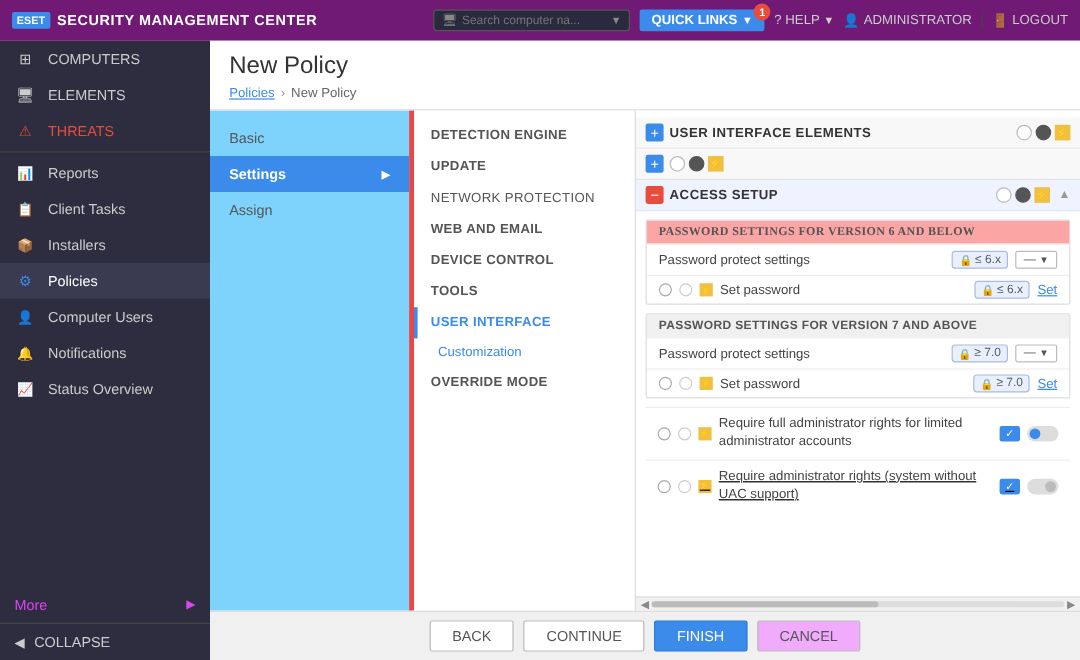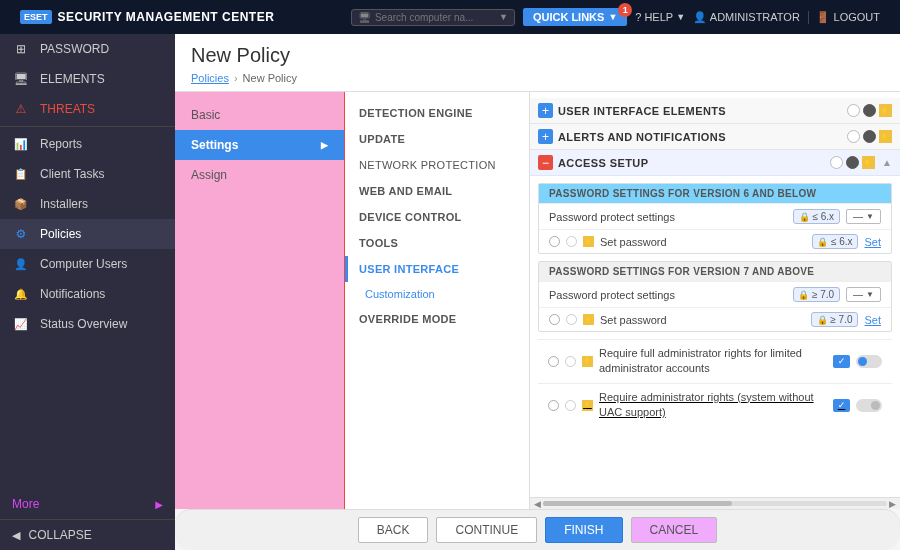--- a/index.html
+++ b/index.html
@@ -1,21 +1,21 @@
 <!DOCTYPE html>
 <html><head>
   <meta charset="utf-8">
   <style>
     * { box-sizing: border-box; margin: 0; padding: 0; }
     body { font-family: 'Segoe UI', Arial, sans-serif; font-size: 12px; background: #f0f0f0; width: 900px; height: 550px; overflow: hidden; }
   </style>
 </head>
 <body>
 
-<div style="background:#0f172a; height:34px; display:flex; align-items:center; padding:0 20px; gap:8px;">
+<div style="background:#701a75; height:34px; display:flex; align-items:center; padding:0 10px; gap:8px;">
   <div style="display:flex; align-items:center; gap:6px;">
     <span style="background:#3b8beb; color:white; font-weight:bold; font-size:9px; padding:2px 4px; border-radius:2px;">ESET</span>
     <span style="color:white; font-size:12px; font-weight:600; letter-spacing:0.5px;">SECURITY MANAGEMENT CENTER</span>
   </div>
   <div style="margin-left:auto; display:flex; align-items:center; gap:6px;">
     <div style="background:#2a2a3e; border:1px solid #555; border-radius:3px; display:flex; align-items:center; padding:2px 6px; gap:4px;">
       <span style="color:#888; font-size:10px;">🖥</span>
       <input style="background: transparent; border: none; outline: none; color: rgb(204, 204, 204); font-size: 10px; width: 120px;" placeholder="Search computer na...">
       <span style="color:#888; font-size:9px;">▼</span>
     </div>
@@ -38,21 +38,21 @@
     <span>🚪</span>
     <span>LOGOUT</span>
   </div>
 </div>
 
 <div style="display:flex; height:516px;">
 
   <div style="background:#2d2d3f; width:175px; min-width:175px; display:flex; flex-direction:column;">
     <div style="display:flex; align-items:center; gap:10px; padding:8px 12px; color:#ccc; cursor:pointer; font-size:12px;">
       <span style="width:18px; text-align:center;">⊞</span>
-      <span>PASSWORD</span>
+      <span>COMPUTERS</span>
     </div>
     <div style="display:flex; align-items:center; gap:10px; padding:8px 12px; color:#ccc; cursor:pointer; font-size:12px;">
       <span style="width:18px; text-align:center; font-size:12px;">🖥</span>
       <span>ELEMENTS</span>
     </div>
     <div style="display:flex; align-items:center; gap:10px; padding:8px 12px; color:#e74c3c; cursor:pointer; font-size:12px;">
       <span style="width:18px; text-align:center;">⚠</span>
       <span>THREATS</span>
     </div>
     <div style="height:1px; background:#444; margin:2px 0;"></div>
@@ -100,21 +100,21 @@
       <div style="font-size:20px; font-weight:300; color:#333; margin-bottom:5px;">New Policy</div>
       <div style="display:flex; align-items:center; gap:5px; font-size:11px; padding-bottom:7px;">
         <span style="color:#3b8beb; cursor:pointer; text-decoration:underline;">Policies</span>
         <span style="color:#999;">›</span>
         <span style="color:#666;">New Policy</span>
       </div>
     </div>
 
     <div style="display:flex; flex:1; overflow:hidden;">
 
-      <div style="width:170px; min-width:170px; background:#f9a8d4; border-right:1px solid #ef4444; padding:8px 0;">
+      <div style="width:170px; min-width:170px; background:#7dd3fc; border-right:4px solid #ef4444; padding:8px 0;">
         <div style="padding:8px 16px; color:#555; cursor:pointer; font-size:12px;">
           <span>Basic</span>
         </div>
         <div style="padding:8px 16px; color:white; cursor:pointer; font-size:12px; background:#3b8beb; font-weight:600; display:flex; align-items:center; justify-content:space-between;">
           <span>Settings</span>
           <span style="font-size:9px;">▶</span>
         </div>
         <div style="padding:8px 16px; color:#555; cursor:pointer; font-size:12px;">
           <span>Assign</span>
         </div>
@@ -161,21 +161,20 @@
                 <div style="width:13px; height:13px; border-radius:50%; border:1px solid #bbb; background:white; cursor:pointer;"></div>
                 <div style="width:13px; height:13px; border-radius:50%; border:1px solid #555; background:#555; cursor:pointer;"></div>
                 <div style="width:13px; height:13px; background:#f0c040; font-size:8px; display:flex; align-items:center; justify-content:center; cursor:pointer;">⚡</div>
               </div>
             </div>
           </div>
 
           <div>
             <div style="display:flex; align-items:center; padding:5px 8px; background:#f8f8f8; border-bottom:1px solid #e5e5e5; gap:5px;">
               <div style="width:15px; height:15px; background:#3b8beb; color:white; display:flex; align-items:center; justify-content:center; font-size:12px; border-radius:2px; cursor:pointer; flex-shrink:0;">+</div>
-              <span style="font-size:11px; font-weight:700; color:#333; letter-spacing:0.4px; flex:1; text-transform:uppercase;">ALERTS AND NOTIFICATIONS</span>
               <div style="display:flex; align-items:center; gap:3px;">
                 <div style="width:13px; height:13px; border-radius:50%; border:1px solid #bbb; background:white; cursor:pointer;"></div>
                 <div style="width:13px; height:13px; border-radius:50%; border:1px solid #555; background:#555; cursor:pointer;"></div>
                 <div style="width:13px; height:13px; background:#f0c040; font-size:8px; display:flex; align-items:center; justify-content:center; cursor:pointer;">⚡</div>
               </div>
             </div>
           </div>
 
           <div>
             <div style="display:flex; align-items:center; padding:5px 8px; background:#eef3ff; border-bottom:1px solid #dde5ff; gap:5px;">
@@ -183,21 +182,21 @@
               <span style="font-size:11px; font-weight:700; color:#333; letter-spacing:0.4px; flex:1; text-transform:uppercase;">ACCESS SETUP</span>
               <div style="display:flex; align-items:center; gap:3px;">
                 <div style="width:13px; height:13px; border-radius:50%; border:1px solid #bbb; background:white; cursor:pointer;"></div>
                 <div style="width:13px; height:13px; border-radius:50%; border:1px solid #555; background:#555; cursor:pointer;"></div>
                 <div style="width:13px; height:13px; background:#f0c040; font-size:8px; display:flex; align-items:center; justify-content:center; cursor:pointer;">⚡</div>
               </div>
               <span style="color:#999; font-size:10px; cursor:pointer; margin-left:2px;">▲</span>
             </div>
 
             <div style="border:1px solid #ddd; margin:7px 8px; border-radius:2px;">
-              <div style="background:#7dd3fc; padding:4px 10px; font-size:10px; font-weight:700; color:#555; text-transform:uppercase; letter-spacing:0.3px;">
+              <div style="background:#fca5a5; padding:4px 10px; font-size:10px; font-weight:700; color:#555; text-transform:uppercase; letter-spacing:0.3px;font-family:Liberation Serif, serif;">
                 <span>PASSWORD SETTINGS FOR VERSION 6 AND BELOW</span>
               </div>
               <div style="display:flex; align-items:center; padding:5px 10px; gap:6px; border-top:1px solid #eee;">
                 <span style="flex:1; font-size:11px; color:#444;">Password protect settings</span>
                 <div style="background:#e8f0fe; border:1px solid #aabbdd; border-radius:3px; padding:1px 5px; font-size:10px; color:#556; display:flex; align-items:center; gap:2px;">
                   <span style="font-size:9px;">🔒</span>
                   <span>≤ 6.x</span>
                 </div>
                 <div style="border:1px solid #bbb; background:white; border-radius:2px; padding:1px 6px; font-size:10px; color:#555; cursor:pointer; display:flex; align-items:center; gap:3px;">
                   <span>—</span>
@@ -276,20 +275,20 @@
         <div style="height:12px; background:#f0f0f0; border-top:1px solid #ddd; display:flex; align-items:center; padding:0 4px; gap:2px;">
           <span style="color:#888; font-size:9px; cursor:pointer;">◀</span>
           <div style="flex:1; height:5px; background:#ddd; border-radius:3px; position:relative; cursor:pointer;">
             <div style="width:55%; height:5px; background:#bbb; border-radius:3px; position:absolute; left:0;"></div>
           </div>
           <span style="color:#888; font-size:9px; cursor:pointer;">▶</span>
         </div>
       </div>
     </div>
 
-    <div style="background:#f0f0f0; border-top:1px solid #ddd; padding:7px 16px; display:flex; gap:8px; justify-content:center;border-radius:16px;">
+    <div style="background:#f0f0f0; border-top:1px solid #ddd; padding:7px 16px; display:flex; gap:8px; justify-content:center;">
       <button style="padding:5px 18px; border-radius:2px; font-size:12px; cursor:pointer; border:1px solid #bbb; background:white; color:#555; font-weight:500;">BACK</button>
       <button style="padding:5px 18px; border-radius:2px; font-size:12px; cursor:pointer; border:1px solid #bbb; background:white; color:#555; font-weight:500;">CONTINUE</button>
       <button style="padding:5px 18px; border-radius:2px; font-size:12px; cursor:pointer; border:1px solid #2a7adc; background:#3b8beb; color:white; font-weight:500;">FINISH</button>
       <button style="padding:5px 18px; border-radius:2px; font-size:12px; cursor:pointer; border:1px solid #bbb; background:#f0abfc; color:#555; font-weight:500;">CANCEL</button>
     </div>
   </div>
 </div>
 
 </body></html>

